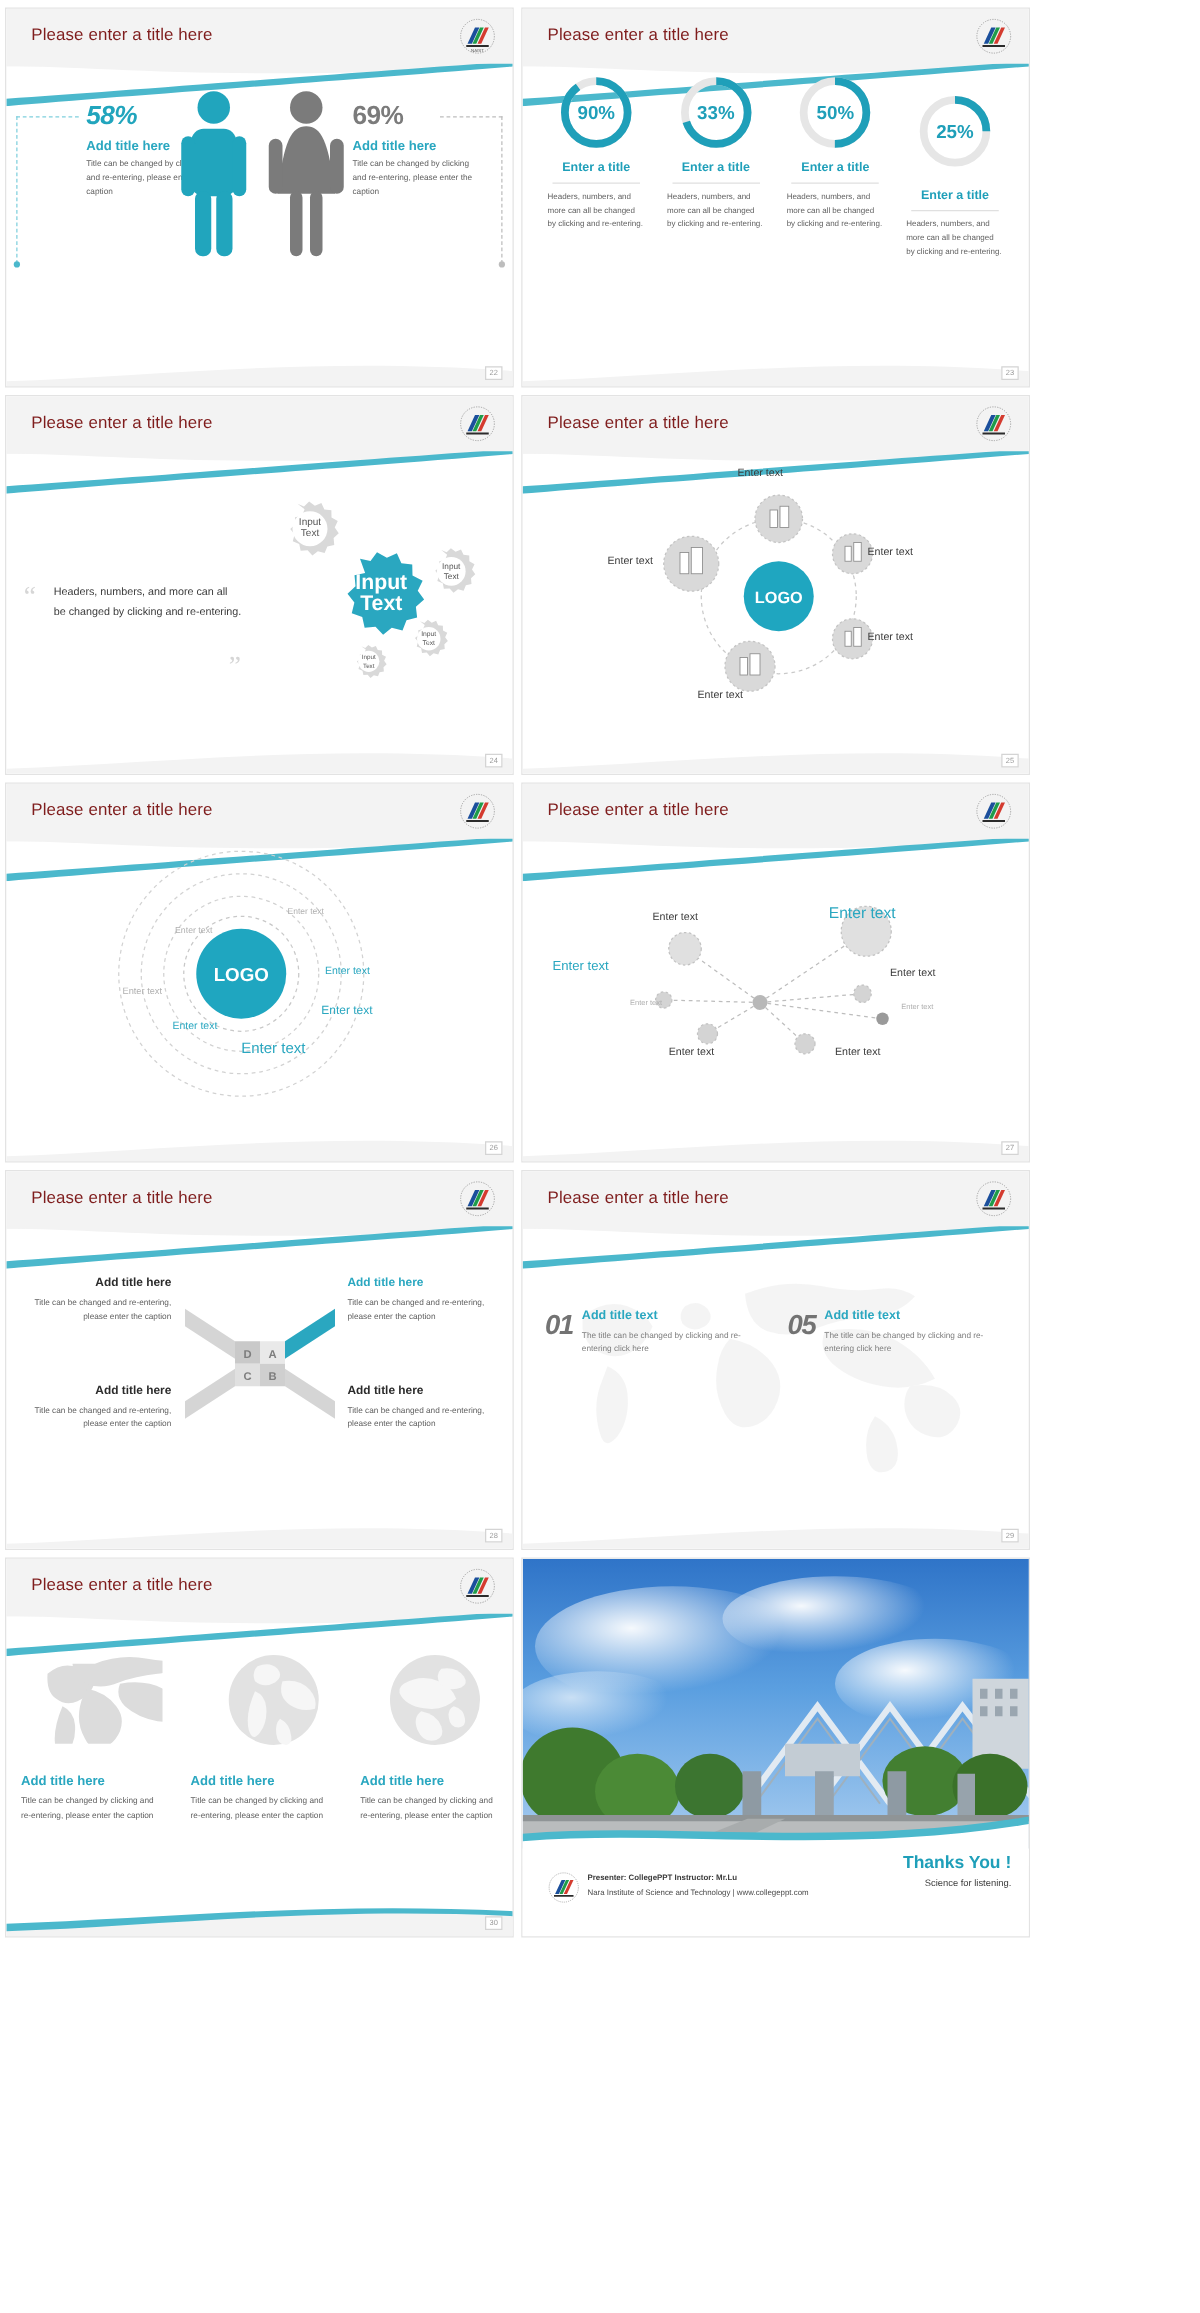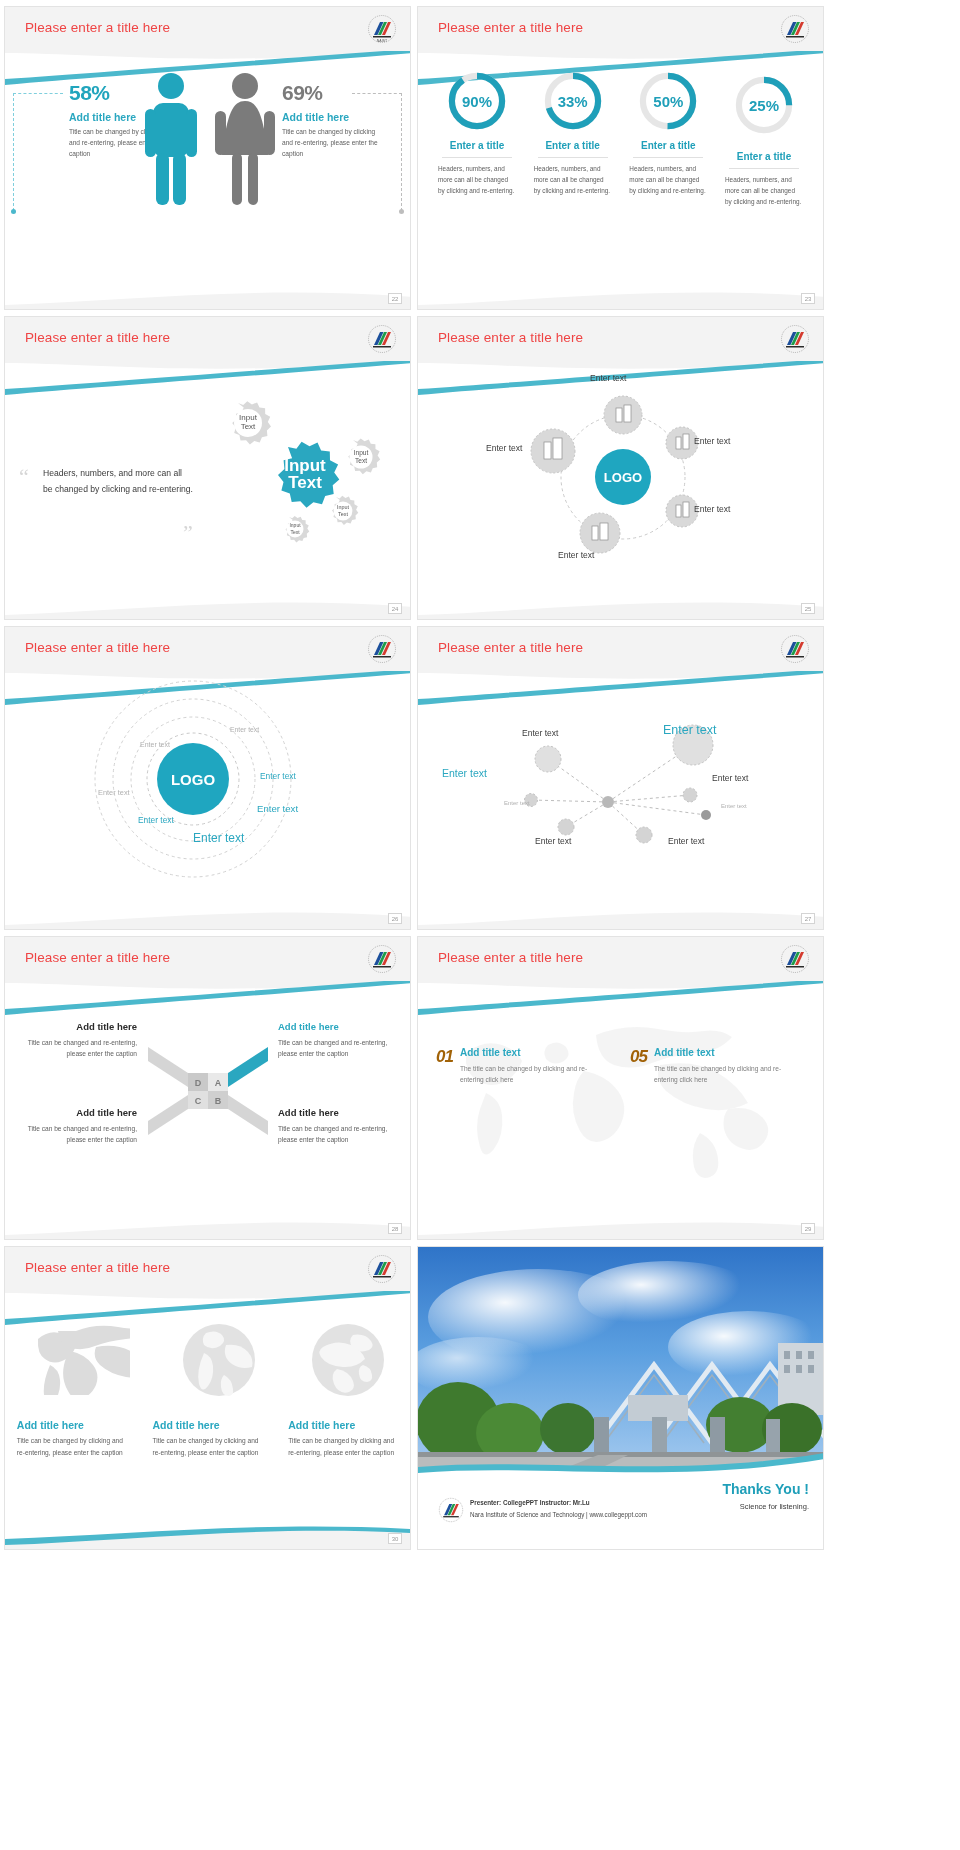--- a/index.html
+++ b/index.html
@@ -24,21 +24,21 @@
     border: 1px solid #e3e3e3;
     overflow: hidden;
   }
   
   .hdr {
     position: absolute; top: 0; left: 0; right: 0; height: 46px;
     background: #f3f3f3;
   }
   .hdr-title {
     position: absolute; left: 20px; top: 13px;
-    font-size: 13.5px; color: #ef4444; font-weight: 400;
+    font-size: 13.5px; color: #7f1d1d; font-weight: 400;
     letter-spacing: .1px;
   }
   .logo {
     position: absolute; right: 13px; top: 7px;
     width: 30px; height: 30px;
   }
   
   .swoosh { position: absolute; left: 0; top: 44px; width: 407px; height: 34px; }
   
   .swoosh-b { position: absolute; left: 0; bottom: 0; width: 407px; height: 26px; }
@@ -46,30 +46,30 @@
   .pgnum {
     position: absolute; right: 8px; bottom: 5px;
     width: 14px; height: 11px; border: 1px solid #d4d4d4;
     font-size: 6px; color: #9a9a9a; text-align: center; line-height: 10px;
     background: #fff;
   }
   .body { position: absolute; left: 0; right: 0; top: 60px; bottom: 14px; }
 
   
   .pct { font-size: 21px; font-weight: bold; letter-spacing: -.5px; }
-  .pct.teal { color: #21a5bd; }
+  .pct.teal { color: #21a5bd; font-style: italic; }
   .pct.grey { color: #7b7b7b; }
   .addtitle { color: #2aa7c0; font-weight: bold; font-size: 10.5px; margin-top: 6px;}
   .capt { color: #5e5e5e; font-size: 6.6px; line-height: 1.65; margin-top: 4px; }
   .dash-l { position:absolute; border-left:1px dashed #7fcfdd; }
   .dash-t { position:absolute; border-top:1px dashed #7fcfdd; }
   .dash-g { border-color:#bdbdbd !important; }
 
   
-  .donut-row { display:flex; justify-content:space-between; padding:0 18px;align-items:center; }
+  .donut-row { display:flex; justify-content:space-between; padding:0 18px; }
   .dcol { width: 82px; text-align:center; }
   .dnum { position:absolute; inset:0; display:flex; align-items:center; justify-content:center;
           font-size:15px; font-weight:bold; color:#1f9fb9; }
   .dtitle { color:#1f9fb9; font-weight:bold; font-size:10px; margin-top:8px; }
   .drule { height:1px; background:#e0e0e0; margin:6px 6px 0 6px; }
   .dtext { color:#5e5e5e; font-size:6.4px; line-height:1.75; margin-top:5px; text-align:left; padding:0 2px; }
 
   
   .quote { color:#d6d6d6; font-size:22px; font-family:"Liberation Serif", serif; line-height:.7;}
   .qtext { color:#3b3b3b; font-size:8.6px; line-height:1.9; }
@@ -78,21 +78,21 @@
   .etxt { font-size:8.5px; color:#3b3b3b; }
   .etxt-teal { color:#2aa7c0; }
   .etxt-grey { color:#b0b0b0; }
 
   
   .s28t { color:#2b2b2b; font-weight:bold; font-size:9.5px; }
   .s28t.teal { color:#2aa7c0; }
   .s28c { color:#5e5e5e; font-size:6.6px; line-height:1.7; }
 
   
-  .bignum { font-size:17px; font-weight:bold; color:#a16207; font-style:italic; letter-spacing:-1px;}
+  .bignum { font-size:22px; font-weight:bold; color:#737373; font-style:italic; letter-spacing:-1px;}
   .n-title { color:#2aa7c0; font-weight:bold; font-size:10px; }
   .n-body { color:#7d7d7d; font-size:6.6px; line-height:1.7; margin-top:5px; }
 
   
   .g-title { color:#2aa7c0; font-weight:bold; font-size:10.5px; }
   .g-body { color:#5e5e5e; font-size:6.6px; line-height:1.75; margin-top:4px; }
 
   
   .final { position:absolute; inset:0; background:#fff; }
   .photo { position:absolute; left:0; top:0; width:407px; height:232px; overflow:hidden; }

